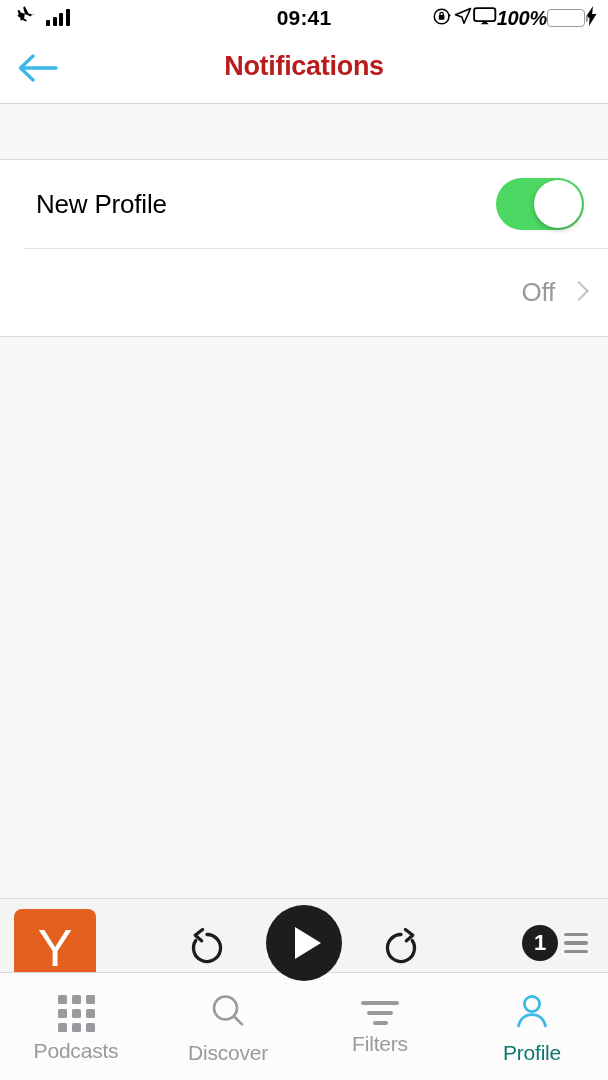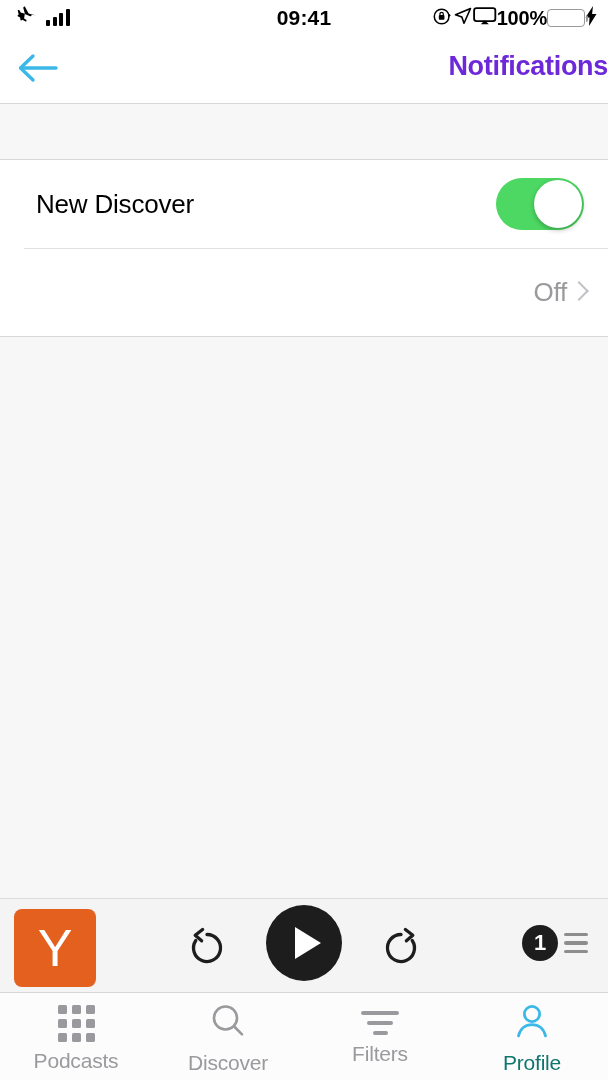--- a/index.html
+++ b/index.html
@@ -43,20 +43,21 @@
     text-align: center;
     font-size: 21px;
     font-weight: bold;
     letter-spacing: 0.2px;
   }
   .status-right {
     position: absolute;
     right: 10px;
     display: flex;
     align-items: center;
+    font-style: italic;
   }
   .sig-bars {
     display: flex;
     align-items: flex-end;
     gap: 2.5px;
     height: 16px;
   }
   .sig-bars i {
     display: block;
     width: 4px;
@@ -114,24 +115,24 @@
     height: 52px;
     display: flex;
     align-items: center;
     justify-content: center;
     cursor: pointer;
   }
   .nav-title {
     position: absolute;
     left: 0; right: 0;
     top: 15px;
-    text-align: right;
+    text-align: center;
     font-size: 27px;
     font-weight: bold;
-    color: #6d28d9;
+    color: #b91c1c;
     letter-spacing: -0.3px;
   }
 
   
   .spacer-band {
     position: absolute;
     top: 104px; left: 0;
     width: 608px;
     height: 56px;
     background: #f7f7f7;
@@ -164,21 +165,21 @@
   }
   .row-label {
     font-size: 26px;
     color: #000;
     letter-spacing: -0.2px;
   }
   .row-right {
     margin-left: auto;
     display: flex;
     align-items: center;
-    gap: 4px;
+    gap: 16px;
   }
   .row-value {
     font-size: 26px;
     color: #9a9a9e;
     letter-spacing: -0.2px;
   }
   .chevron {
     width: 13px;
     height: 22px;
     position: relative;
@@ -306,21 +307,21 @@
     height: 3.5px;
     background: #8d8d8d;
     border-radius: 2px;
   }
 
   
   .tab-bar {
     position: absolute;
     left: 0; bottom: 0;
     width: 608px;
-    height: 88px;
+    height: 108px;
     background: #fcfcfc;
     border-top: 1px solid #d7d7d9;
     display: flex;
     box-sizing: border-box;
   }
   .tab {
     flex: 1;
     display: flex;
     flex-direction: column;
     align-items: center;
@@ -426,21 +427,21 @@
       </span>
     </div>
     <div class="nav-title">Notifications</div>
   </div>
 
   <div class="spacer-band"></div>
 
   <div class="list-group">
 
     <div class="row">
-      <span class="row-label">New Discover</span>
+      <span class="row-label">New Profile</span>
       <span class="row-right">
         <span class="toggle">
           <span class="toggle-knob"></span>
         </span>
       </span>
     </div>
 
 
     <div class="row">
       <span class="row-right">

